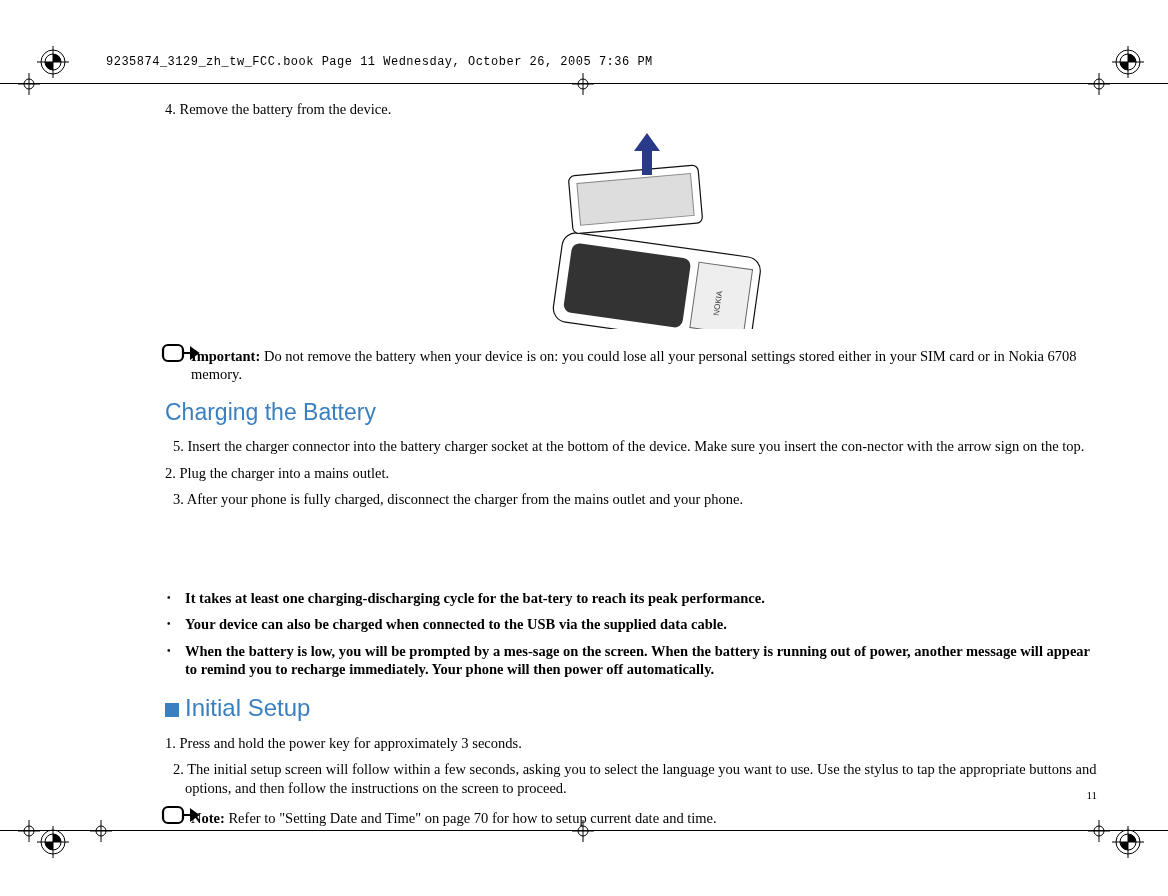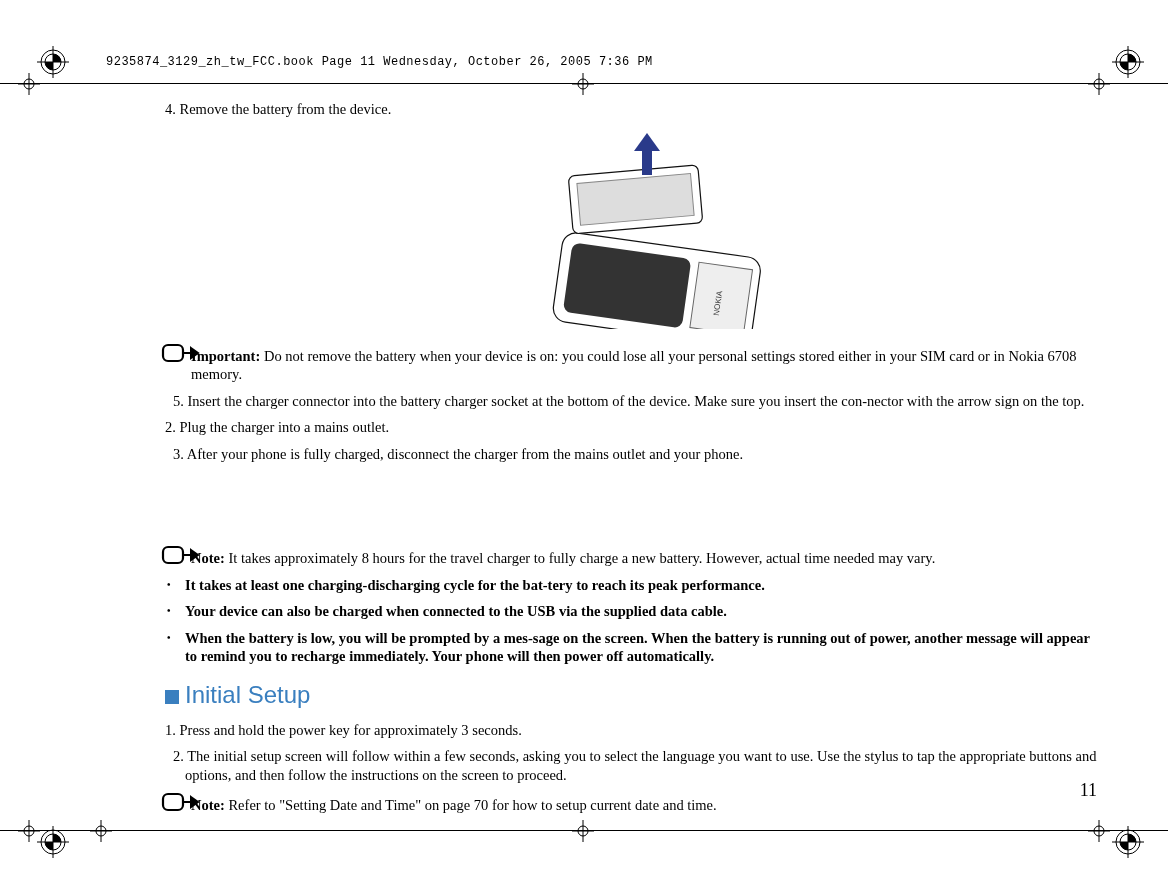--- a/index.html
+++ b/index.html
@@ -131,21 +131,21 @@
   }
   .device-img {
     width: 280px;
     height: 200px;
     margin: 10px auto 18px;
   }
   .page-num {
     position: absolute;
     bottom: 0;
     right: 6px;
-    font-size: 18px;
+    font-size: 11px;
     text-align: right;
   }
 </style>
 </head>
 <body>
 
 <div class="header-line"></div>
 <div class="footer-line"></div>
 
 <div class="header-text">9235874_3129_zh_tw_FCC.book  Page 11  Wednesday, October 26, 2005  7:36 PM</div>
@@ -259,37 +259,29 @@
       <div class="callout">
         <span class="callout-icon">
           <svg viewBox="0 0 40 24">
               <rect x="2" y="4" rx="5" width="20" height="16" fill="none" stroke="#000" stroke-width="2.2"></rect>
               <path d="M22 12 L35 12 M30 7 L37 12 L30 17 Z" fill="#000" stroke="#000" stroke-width="2"></path>
             </svg>
         </span>
         <span class="lbl">Important:</span><span class="body"> Do not remove the battery when your device is on: you could lose all your personal settings stored either in your SIM card or in Nokia 6708 memory.</span>
       </div>
 
+      <h2 class="section-h">Charging the Battery</h2>
 
       <p class="indent" style="text-indent:-12px;padding-left:20px">5. Insert the charger connector into the battery charger socket at the bottom of the device. Make sure you insert the con-nector with the arrow sign on the top.</p>
       <p>2. Plug the charger into a mains outlet.</p>
       <p class="indent" style="text-indent:-12px;padding-left:20px">3. After your phone is fully charged, disconnect the charger from the mains outlet and your phone.</p>
     </div>
 
     <div class="col">
       <div style="height:38px"></div>
-      <div class="callout">
-        <span class="callout-icon">
-          <svg viewBox="0 0 40 24">
-              <rect x="2" y="4" rx="5" width="20" height="16" fill="none" stroke="#000" stroke-width="2.2"></rect>
-              <path d="M22 12 L35 12 M30 7 L37 12 L30 17 Z" fill="#000" stroke="#000" stroke-width="2"></path>
-            </svg>
-        </span>
-        <span class="lbl">Note:</span><span class="body"> It takes approximately 8 hours for the travel charger to fully charge a new battery. However, actual time needed may vary.</span>
-      </div>
 
       <ul class="bullets">
         <li>It takes at least one charging-discharging cycle for the bat-tery to reach its peak performance.</li>
         <li>Your device can also be charged when connected to the USB via the supplied data cable.</li>
         <li>When the battery is low, you will be prompted by a mes-sage on the screen. When the battery is running out of power, another message will appear to remind you to recharge immediately. Your phone will then power off automatically.</li>
       </ul>
 
       <h2 class="section-h big"><span class="blk"></span><span>Initial Setup</span></h2>
 
       <p>1. Press and hold the power key for approximately 3 seconds.</p>

